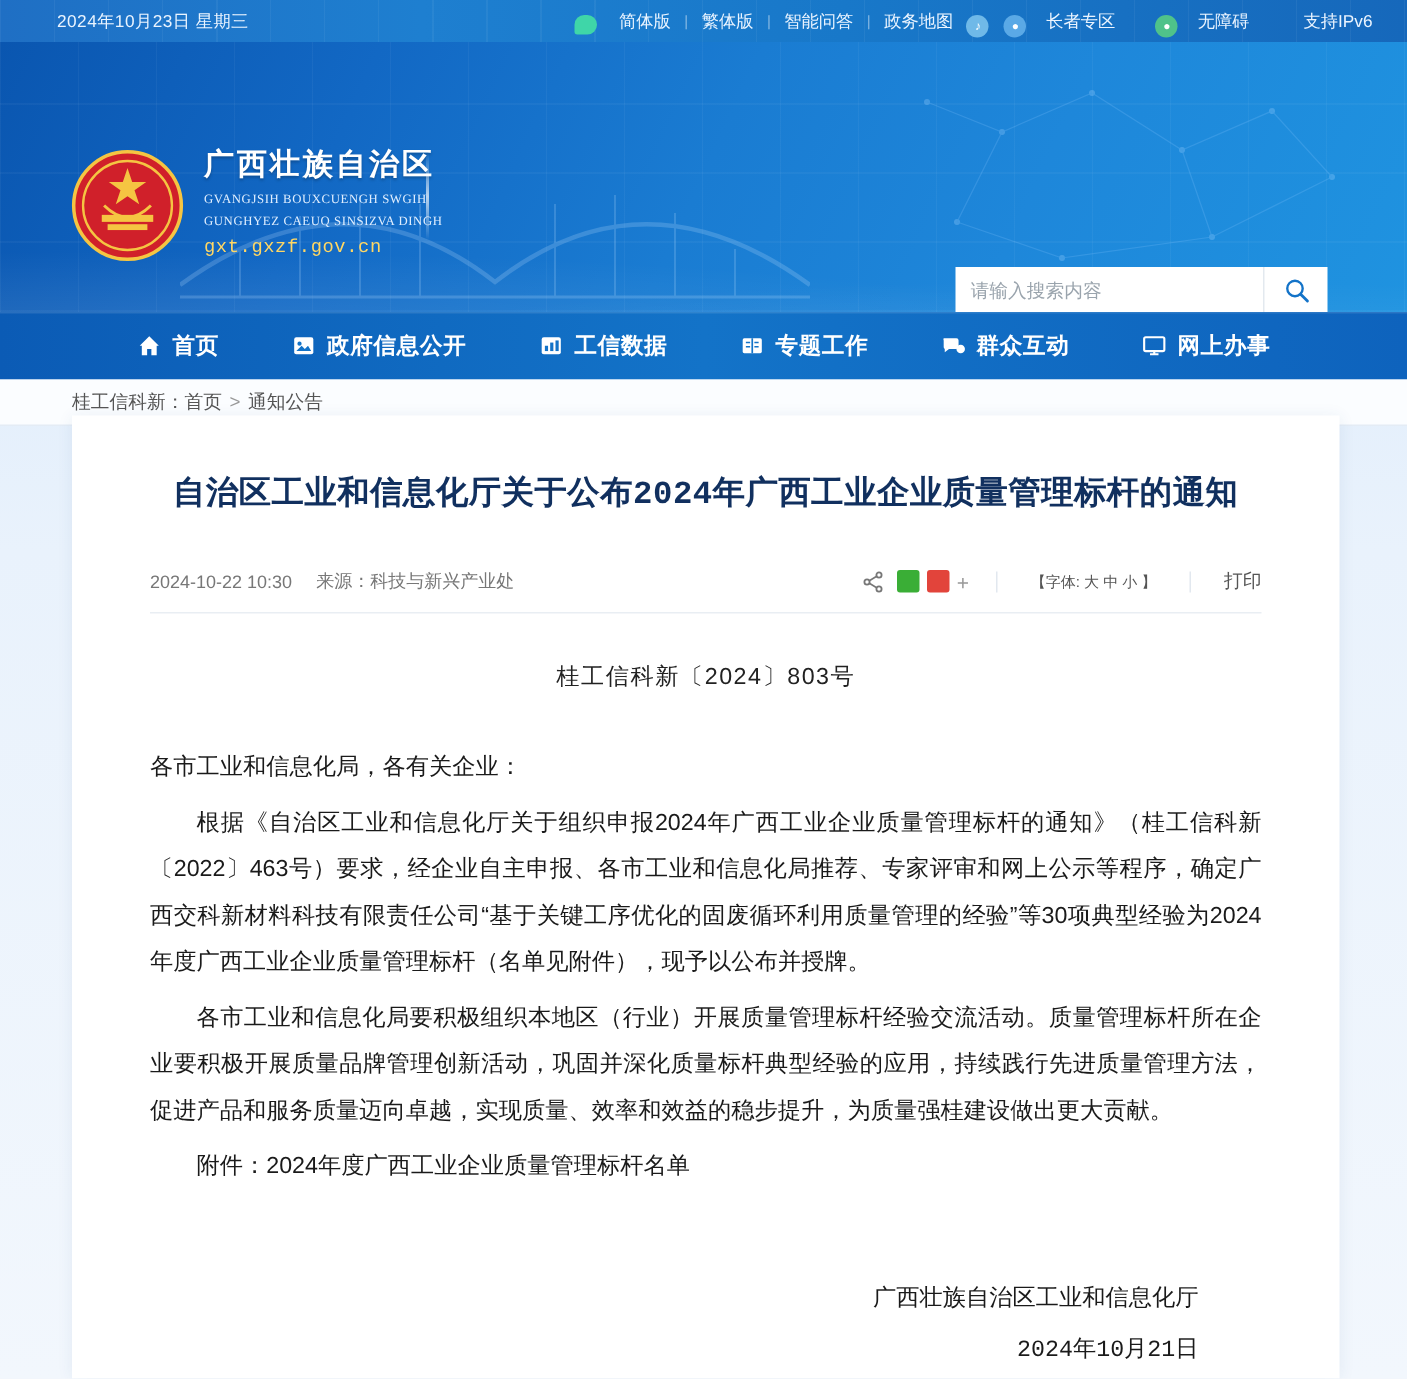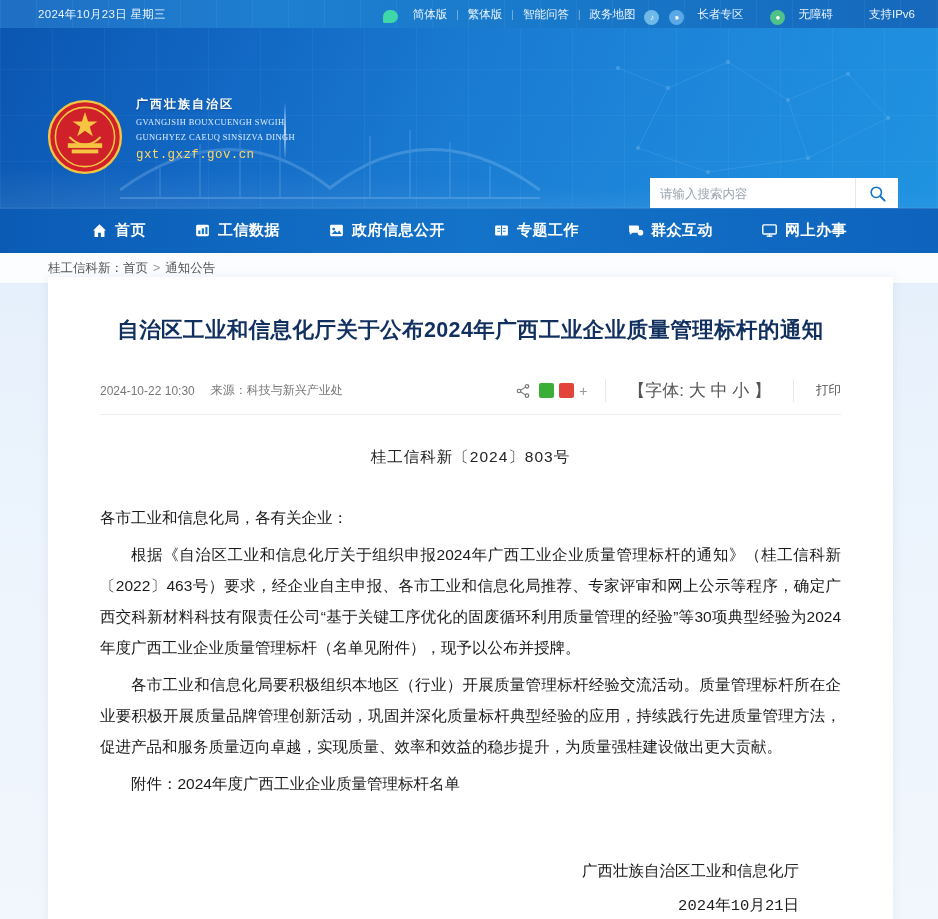--- a/index.html
+++ b/index.html
@@ -106,21 +106,21 @@
   }
   .emblem {
     position:absolute; left:46px; top:70px;
     width: 78px; height: 78px;
   }
   .org-text {
     position:absolute; left:136px; top:68px;
     color:#fff;
   }
   .org-cn {
-    font-size:12px; font-weight:bold; letter-spacing:2px;
+    font-size:20px; font-weight:bold; letter-spacing:2px;
     font-family:Liberation Sans, sans-serif;
     text-shadow:0 1px 2px rgba(0,0,0,.25);
   }
   .org-zh-sub {
     font-size:8.5px; line-height:11px; letter-spacing:.4px;
     margin-top:4px; color:#dfeeff;
     font-family:"Liberation Serif", serif;
   }
   .org-url {
     margin-top:5px; font-size:12.5px; color:#ffd764;
@@ -131,21 +131,21 @@
     font-family:"Liberation Serif", serif;
     font-size:45px; font-weight:bold; color:#fff;
     letter-spacing:6px;
     text-shadow: 0 2px 6px rgba(0,20,60,.45);
   }
   .hero-divider {
     position:absolute; left:284px; top:74px; width:2px; height:58px;
     background:linear-gradient(180deg,rgba(255,255,255,0),rgba(255,255,255,.7),rgba(255,255,255,0));
   }
   .search-wrap {
-    position:absolute; right:40px; top:150px;
+    position:absolute; right:53px; top:150px;
     display:flex; align-items:center;
   }
   .search-input {
     width:205px; height:31px;
     border:none; outline:none;
     background:#fff;
     padding:0 10px;
     font-size:12.5px;
     color:#333;
     font-family:"Liberation Sans", sans-serif;
@@ -203,21 +203,21 @@
   }
   .article {
     padding: 36px 52px 0 52px;
   }
   .art-title {
     text-align:center;
     font-size:21.5px;
     font-weight:bold;
     color:#11305f;
     line-height:34px;
-    font-family:Liberation Sans, sans-serif;
+    font-family:Liberation Mono, monospace;
     letter-spacing:.4px;
   }
   .meta-row {
     margin-top:32px;
     display:flex; align-items:center;
     font-size:12px; color:#777;
     border-bottom:1px solid #e9eef3;
     padding-bottom:12px;
   }
   .meta-left { display:flex; align-items:center; gap:16px; }
@@ -230,21 +230,21 @@
     vertical-align:middle; cursor:pointer;
   }
   .sq { width:15px;height:15px;border-radius:2px;display:inline-block;margin-right:5px;}
   .sq.green{background:#3aae36;}
   .sq.red{background:#e2443b;}
   .plus { color:#999; font-size:14px; margin-right:18px; cursor:pointer;}
   .fontsize {
     border-left:1px solid #e2e8ef;
     border-right:1px solid #e2e8ef;
     padding:0 22px;
-    color:#555; font-size:17px;
+    color:#555; font-size:10px;
   }
   .fontsize span { cursor:pointer; }
   .print { padding-left:22px; color:#555; font-size:12.5px; cursor:pointer;}
 
   .doc-no {
     text-align:center;
     margin-top:32px;
     font-size:15.5px;
     color:#222;
     letter-spacing:1px;
@@ -370,33 +370,33 @@
   <div class="nav">
     <div class="nav-item">
       <svg class="nav-ico" viewBox="0 0 24 24">
         <path d="M3 12 L12 3 L21 12 L19 12 L19 21 L14 21 L14 15 L10 15 L10 21 L5 21 L5 12 Z" fill="#fff"></path>
       </svg>
       <span>首页</span>
     </div>
     <div class="nav-item">
       <svg class="nav-ico" viewBox="0 0 24 24">
         <rect x="3" y="4" width="18" height="16" rx="2" fill="#fff"></rect>
+        <circle cx="8" cy="10" r="2" fill="#1373c8"></circle>
+        <path d="M5 17 L10 12 L13 15 L16 12 L19 17 Z" fill="#1373c8"></path>
+      </svg>
+      <span>政府信息公开</span>
+    </div>
+    <div class="nav-item">
+      <svg class="nav-ico" viewBox="0 0 24 24">
+        <rect x="3" y="4" width="18" height="16" rx="2" fill="#fff"></rect>
         <rect x="6" y="12" width="3" height="5" fill="#1373c8"></rect>
         <rect x="11" y="9" width="3" height="8" fill="#1373c8"></rect>
         <rect x="16" y="7" width="3" height="10" fill="#1373c8"></rect>
       </svg>
       <span>工信数据</span>
-    </div>
-    <div class="nav-item">
-      <svg class="nav-ico" viewBox="0 0 24 24">
-        <rect x="3" y="4" width="18" height="16" rx="2" fill="#fff"></rect>
-        <circle cx="8" cy="10" r="2" fill="#1373c8"></circle>
-        <path d="M5 17 L10 12 L13 15 L16 12 L19 17 Z" fill="#1373c8"></path>
-      </svg>
-      <span>政府信息公开</span>
     </div>
     <div class="nav-item">
       <svg class="nav-ico" viewBox="0 0 24 24">
         <rect x="3" y="5" width="18" height="14" rx="1.5" fill="#fff"></rect>
         <line x1="12" y1="5" x2="12" y2="19" stroke="#1373c8" stroke-width="1.6"></line>
         <line x1="6" y1="9" x2="10" y2="9" stroke="#1373c8" stroke-width="1.3"></line>
         <line x1="14" y1="9" x2="18" y2="9" stroke="#1373c8" stroke-width="1.3"></line>
         <line x1="6" y1="13" x2="10" y2="13" stroke="#1373c8" stroke-width="1.3"></line>
         <line x1="14" y1="13" x2="18" y2="13" stroke="#1373c8" stroke-width="1.3"></line>
       </svg>

